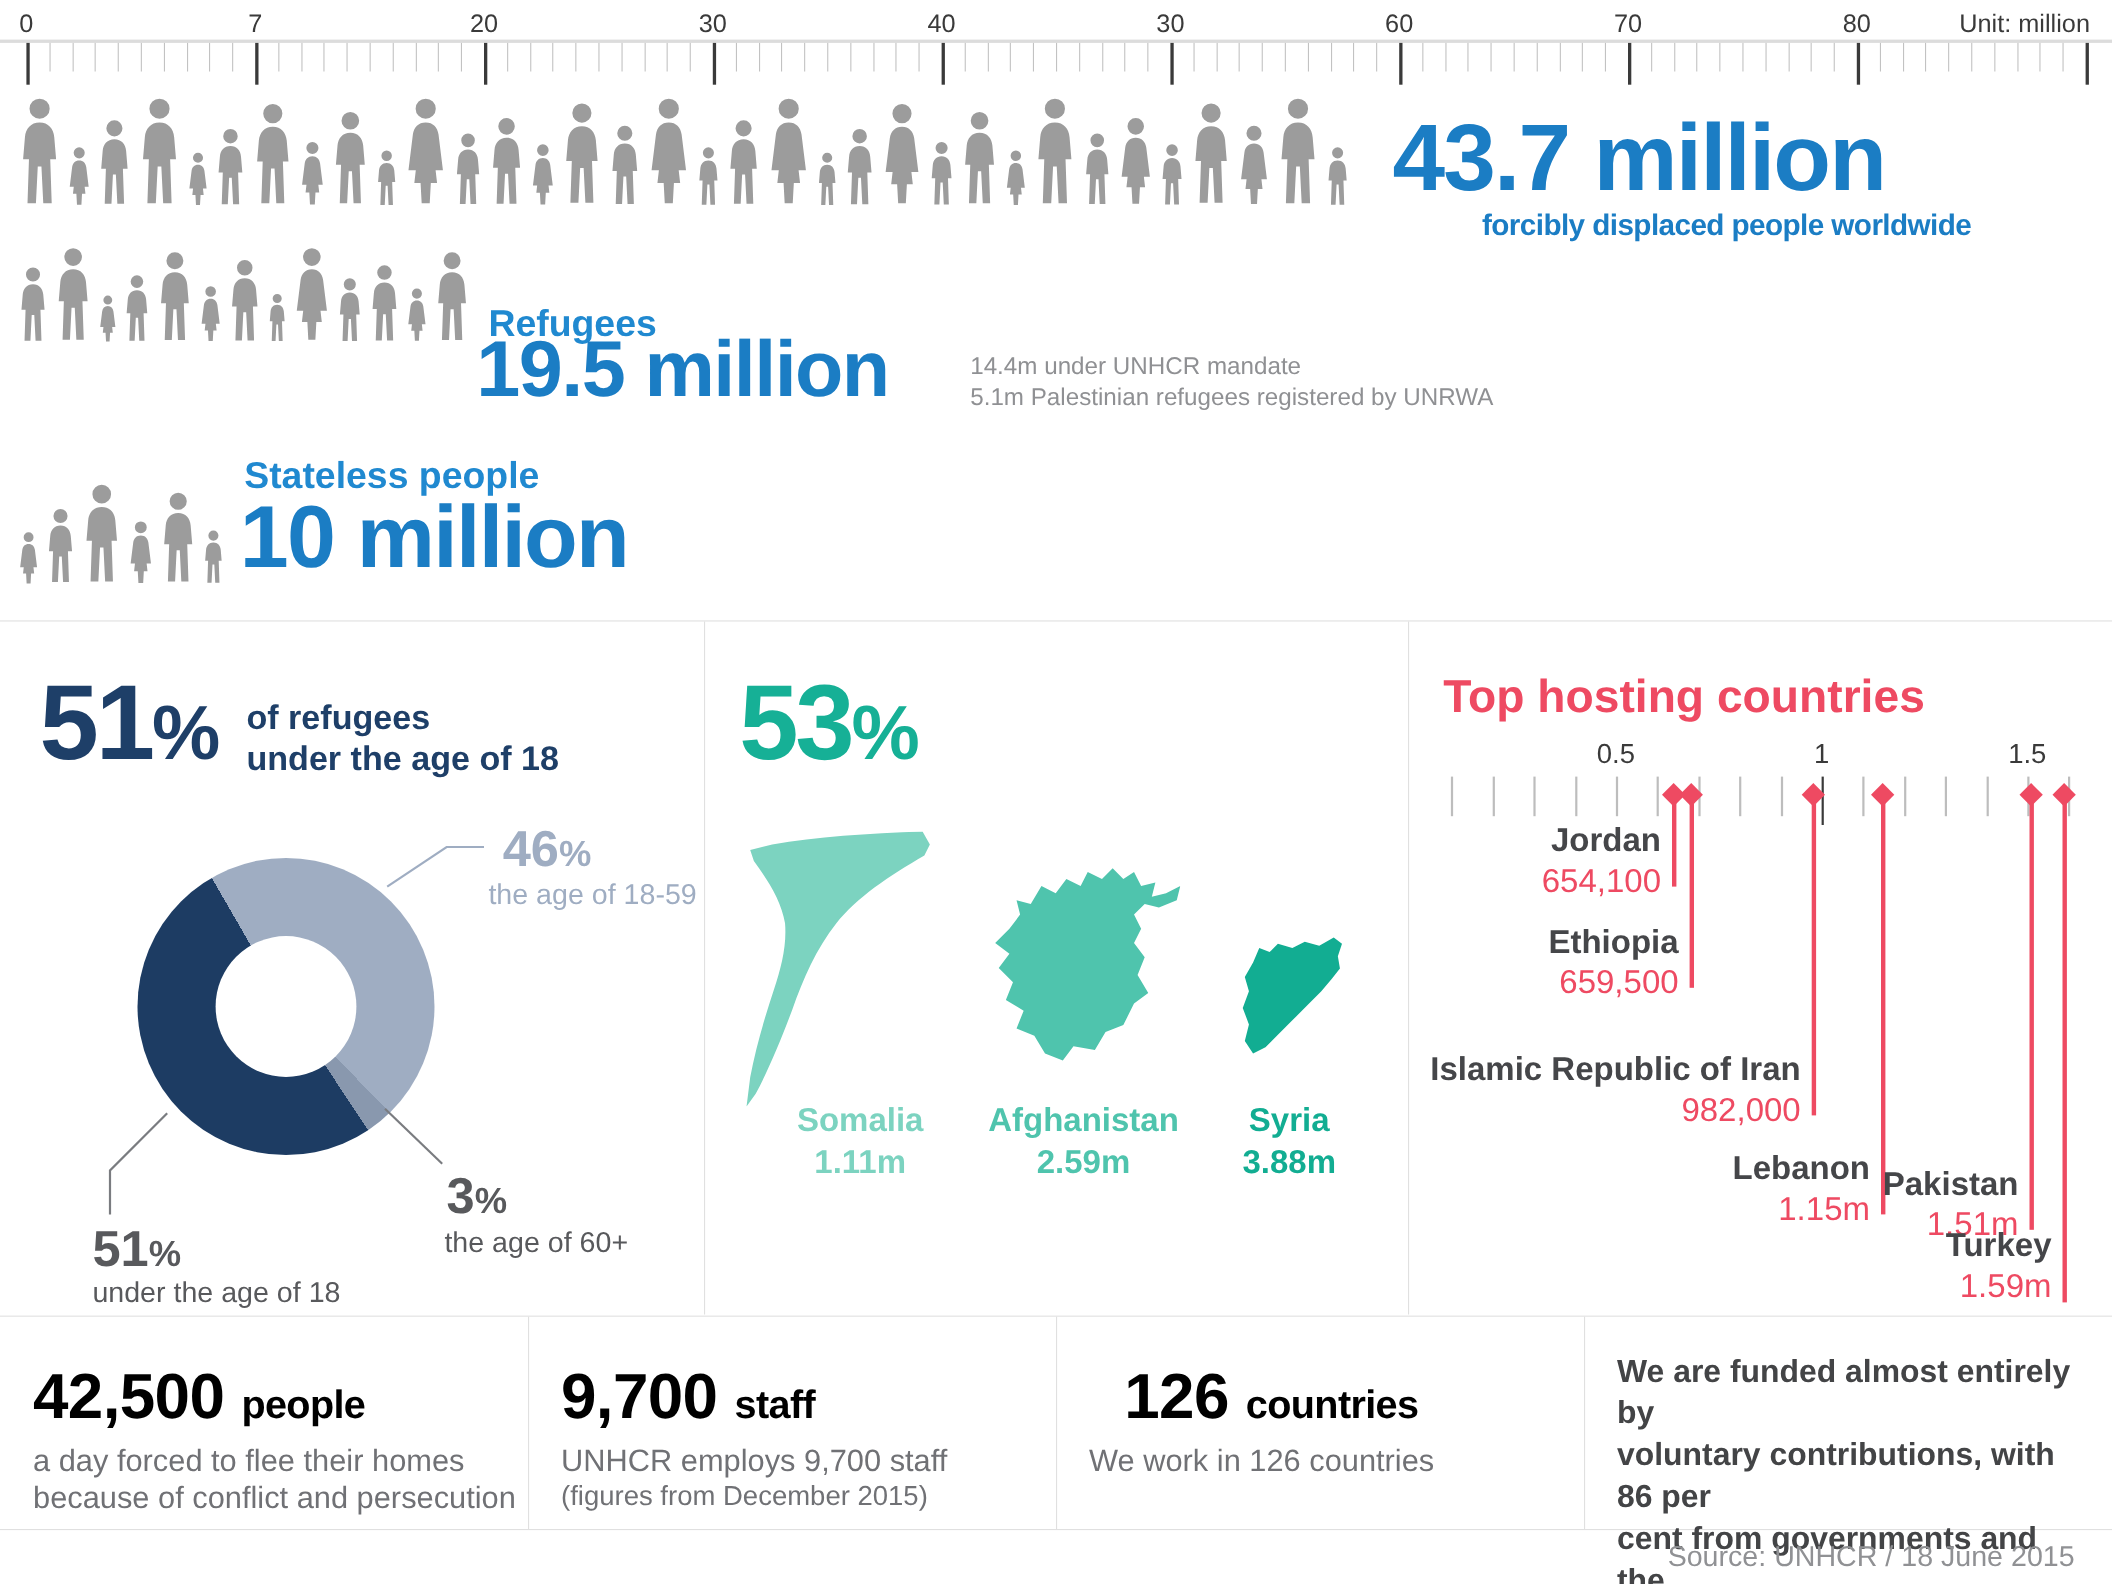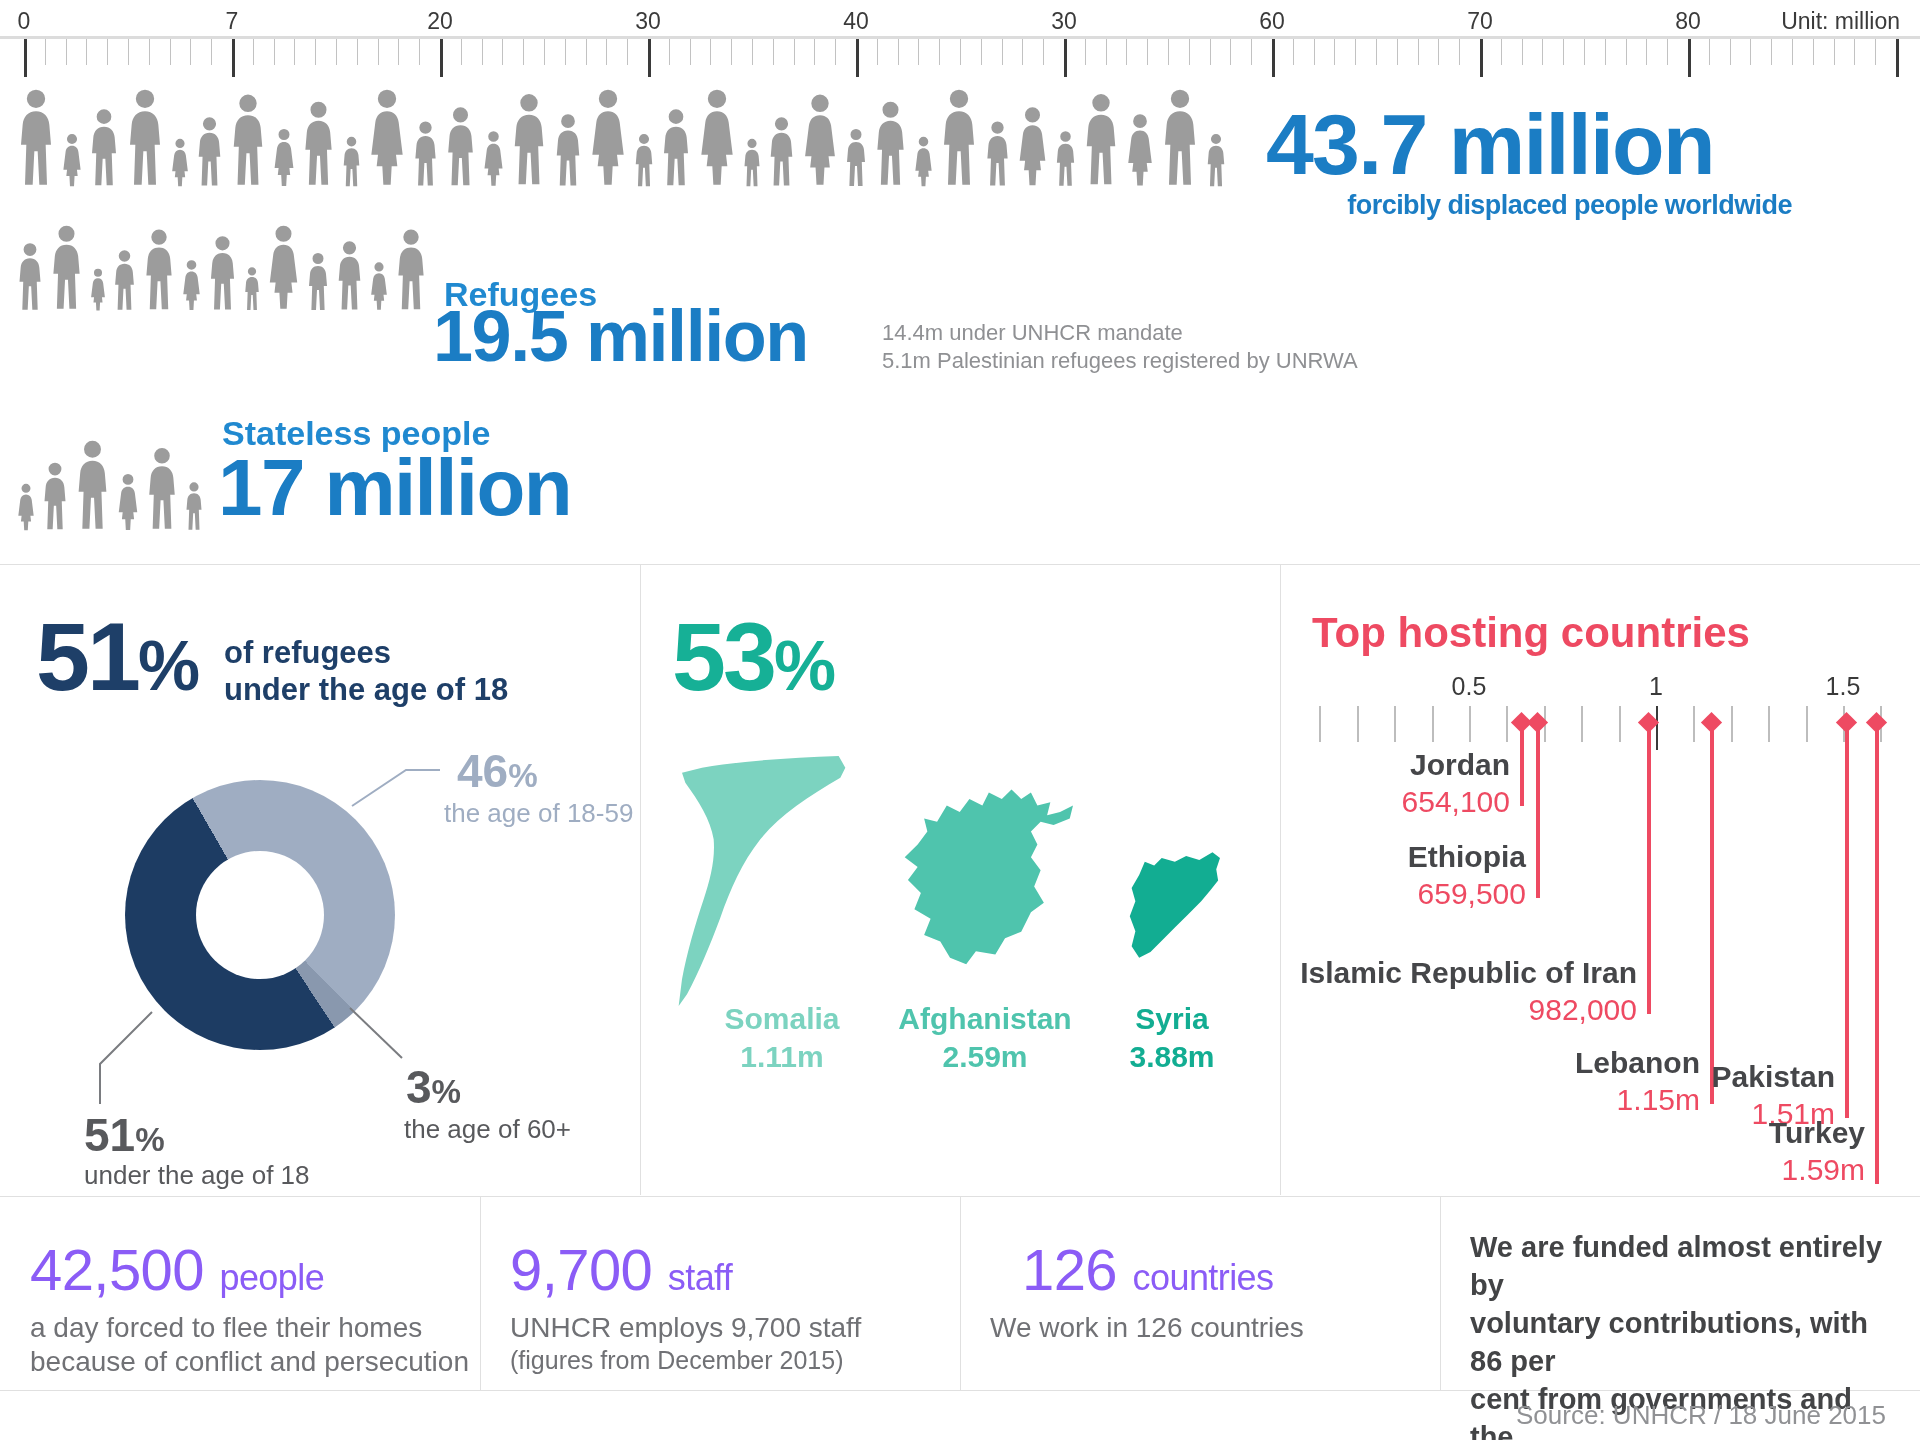--- a/index.html
+++ b/index.html
@@ -35,21 +35,21 @@
   .host-title{position:absolute;font-weight:700;font-size:42px;color:#ee4a62;line-height:1;}
   .mini-num{position:absolute;top:672px;font-size:25px;color:#3a3a3a;transform:translateX(-50%);}
   .mtick{position:absolute;top:706px;width:2px;height:36px;background:#bdbdbd;}
   .mtick.dark{background:#3a3a3a;height:44px;}
   .diamond{position:absolute;width:15px;height:15px;background:#ee4a62;transform:rotate(45deg);}
   .stem{position:absolute;width:4px;background:#ee4a62;}
   .host-label{position:absolute;text-align:right;line-height:1;}
   .host-name{font-weight:700;font-size:30px;color:#454649;}
   .host-value{font-size:30px;color:#ee4a62;margin-top:7px;}
   
-  .stat-big{font-weight:400;font-size:58px;color:#8b5cf6;letter-spacing:-0.01em;}
+  .stat-big{font-weight:700;font-size:58px;color:#000000;letter-spacing:-0.01em;}
   .stat-big .small{font-size:36px;}
   .stat-sub{position:absolute;font-size:28px;color:#707175;line-height:1;}
   .funded{position:absolute;font-weight:700;font-size:29px;color:#434446;line-height:38px;}
   .source{position:absolute;font-size:26px;color:#909194;line-height:1;}
   svg.overlay{position:absolute;left:0;top:0;pointer-events:none;}
 </style>
 </head>
 <body>
 
 <div id="page">
@@ -331,21 +331,21 @@
 
   <div class="big-blue" style="left:1266px;top:101px;font-size:86px;">43.7 million</div>
   <div class="big-blue" style="left:1266px;top:192px;width:526px;font-size:27px;text-align:right;">forcibly displaced people worldwide</div>
 
   <div class="lbl-blue" style="left:444px;top:277px;font-size:34px;">Refugees</div>
   <div class="big-blue" style="left:433px;top:300px;font-size:72px;">19.5 million</div>
   <div class="note-gray" style="left:882px;top:322px;">14.4m under UNHCR mandate</div>
   <div class="note-gray" style="left:882px;top:350px;">5.1m Palestinian refugees registered by UNRWA</div>
 
   <div class="lbl-blue" style="left:222px;top:416px;font-size:34px;">Stateless people</div>
-  <div class="big-blue" style="left:218px;top:448px;font-size:80px;">17 million</div>
+  <div class="big-blue" style="left:218px;top:448px;font-size:80px;">10 million</div>
 
   <div class="divider-h" style="top:564px;"></div>
   <div class="divider-v" style="left:640px;top:565px;height:630px;"></div>
   <div class="divider-v" style="left:1280px;top:565px;height:630px;"></div>
 
   <div class="pct-big" id="pct51" style="left:36px;top:608px;color:#1e3f68;"><span>51</span><span class="pc" style="font-size: 0.72em;">%</span></div>
   <div class="pct-side" style="left:224px;top:634px;color:#1e3f68;">
     <div>of refugees</div>
     <div>under the age of 18</div>
   </div>

